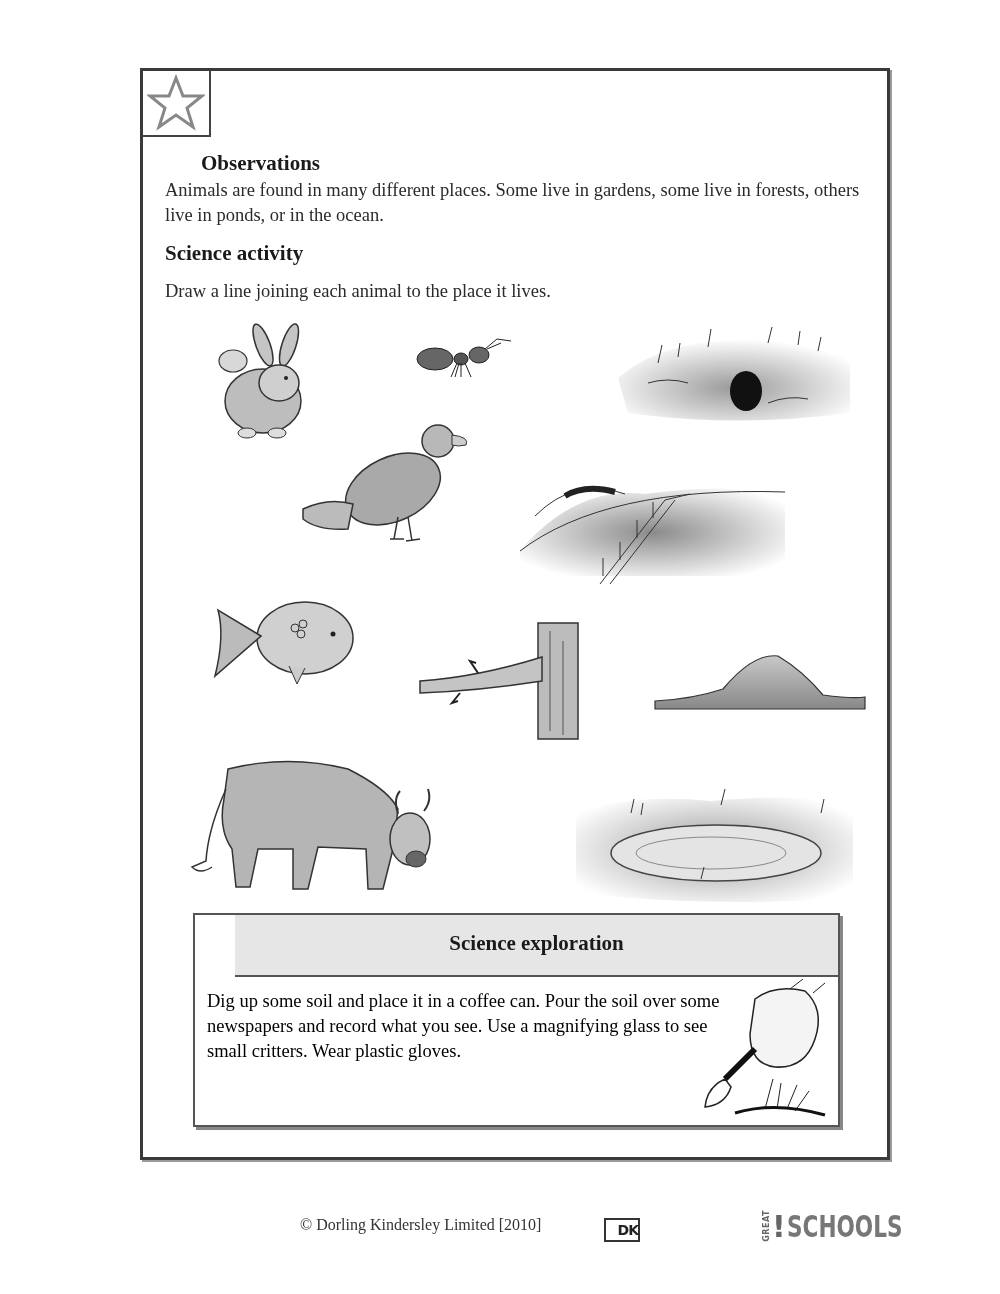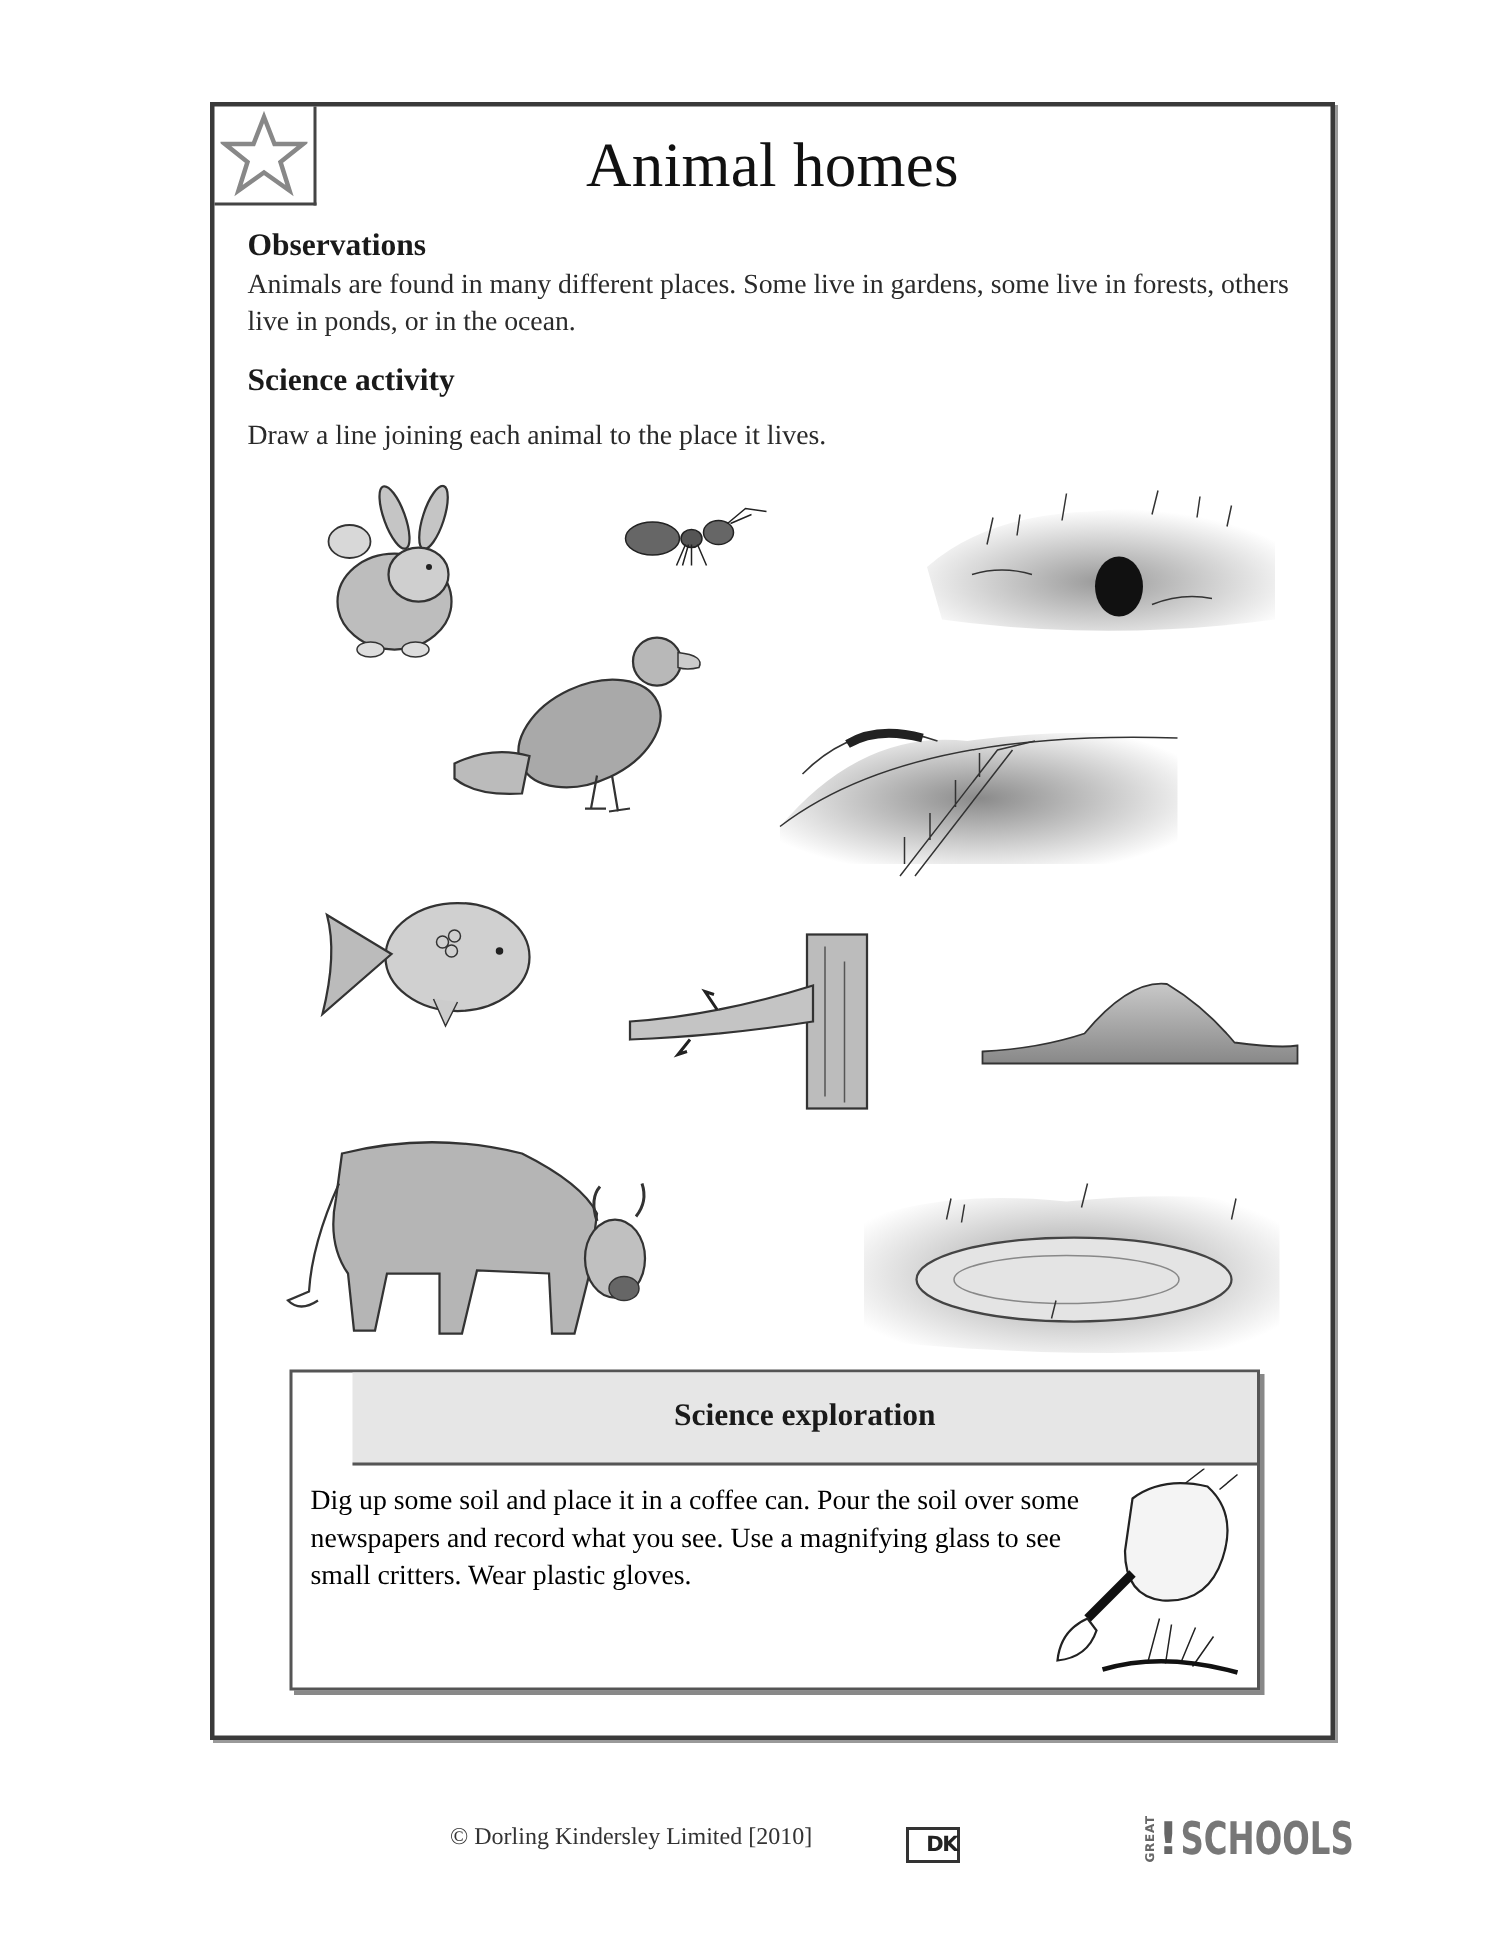--- a/index.html
+++ b/index.html
@@ -45,23 +45,22 @@
   </g>
 </svg>
 
 <div class="frame">
   <div class="star-box">
     <svg width="58" height="58" viewBox="0 0 58 58">
       <polygon points="29,4 36,22 55,22 40,34 46,53 29,41 12,53 18,34 3,22 22,22" fill="none" stroke="#888" stroke-width="3" stroke-linejoin="miter"></polygon>
     </svg>
   </div>
 
-  <div class="title">Animal homes</div>
 
-  <div class="section-heading" style="top:80px;">Observations</div>
+  <div class="section-heading" style="top:80px;margin-left:36px;">Observations</div>
   <div class="para" style="top:107px;">Animals are found in many different places. Some live in gardens, some live in forests, others live in ponds, or in the ocean.</div>
 
   <div class="section-heading" style="top:170px;">Science activity</div>
   <div class="para" style="top:208px;">Draw a line joining each animal to the place it lives.</div>
 
   <svg class="illus" style="left:70px;top:252px;" width="100" height="120" viewBox="0 0 100 120">
     <ellipse cx="50" cy="78" rx="38" ry="32" fill="#bdbdbd" stroke="#333" stroke-width="1.5"></ellipse>
     <ellipse cx="20" cy="38" rx="14" ry="11" fill="#d8d8d8" stroke="#333" stroke-width="1.2"></ellipse>
     <ellipse cx="50" cy="22" rx="7" ry="22" fill="#c5c5c5" stroke="#333" stroke-width="1.5" transform="rotate(-20 50 22)"></ellipse>
     <ellipse cx="76" cy="22" rx="7" ry="22" fill="#c5c5c5" stroke="#333" stroke-width="1.5" transform="rotate(18 76 22)"></ellipse>

